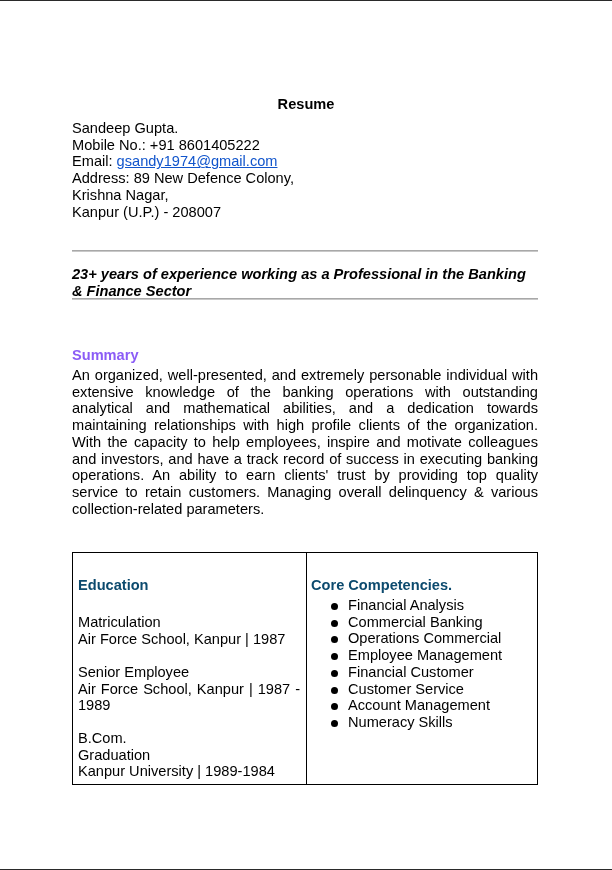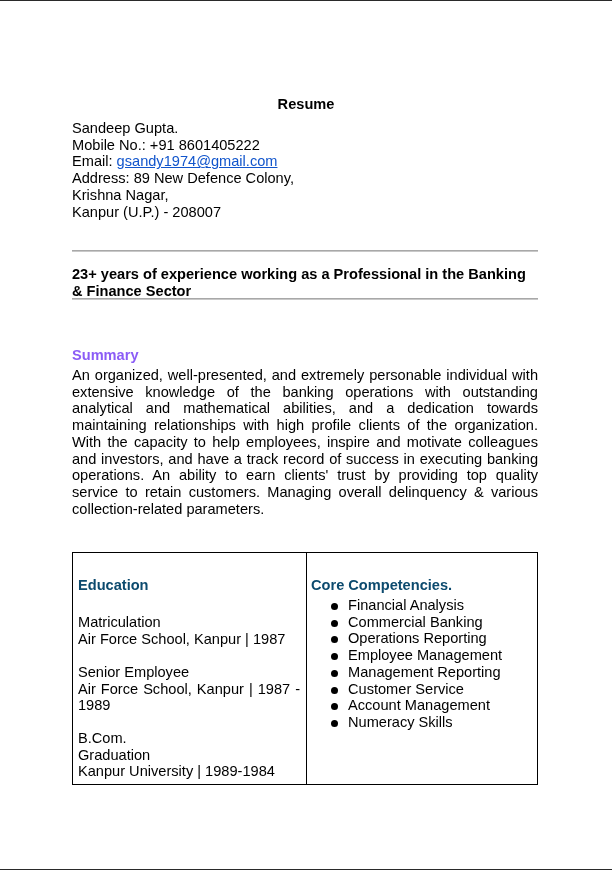--- a/index.html
+++ b/index.html
@@ -49,20 +49,21 @@
       height: 1px;
       background: #a8a8a8;
       border-bottom: 1px solid #c8c8c8;
     }
     .headline {
       position: absolute;
       left: 72px;
       top: 266px;
       width: 468px;
       font-weight: bold;
+      font-style: italic;
       font-size: 14.6px;
       line-height: 17px;
     }
     .summary-heading {
       position: absolute;
       left: 72px;
       top: 347px;
       font-weight: bold;
       color: #8b5cf6;
     }
@@ -188,23 +189,23 @@
       <div>Graduation</div>
       <div>Kanpur University | 1989-1984</div>
     </div>
   </div>
 
   <div class="col col-right">
     <div class="col-heading">Core Competencies.</div>
     <ul class="comp-list">
       <li><span class="bullet"></span><span>Financial Analysis</span></li>
       <li><span class="bullet"></span><span>Commercial Banking</span></li>
-      <li><span class="bullet"></span><span>Operations Reporting</span></li>
+      <li><span class="bullet"></span><span>Operations Commercial</span></li>
       <li><span class="bullet"></span><span>Employee Management</span></li>
-      <li><span class="bullet"></span><span>Management Reporting</span></li>
+      <li><span class="bullet"></span><span>Financial Customer</span></li>
       <li><span class="bullet"></span><span>Customer Service</span></li>
       <li><span class="bullet"></span><span>Account Management</span></li>
       <li><span class="bullet"></span><span>Numeracy Skills</span></li>
     </ul>
   </div>
 </div>
 
 <div class="page-edge-bottom"></div>
 
 </body></html>

